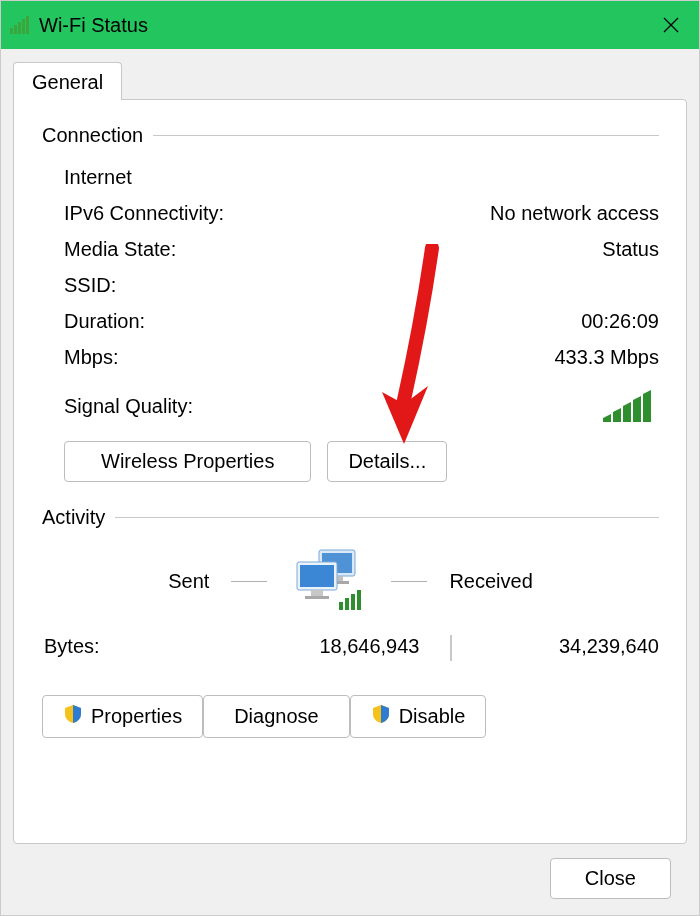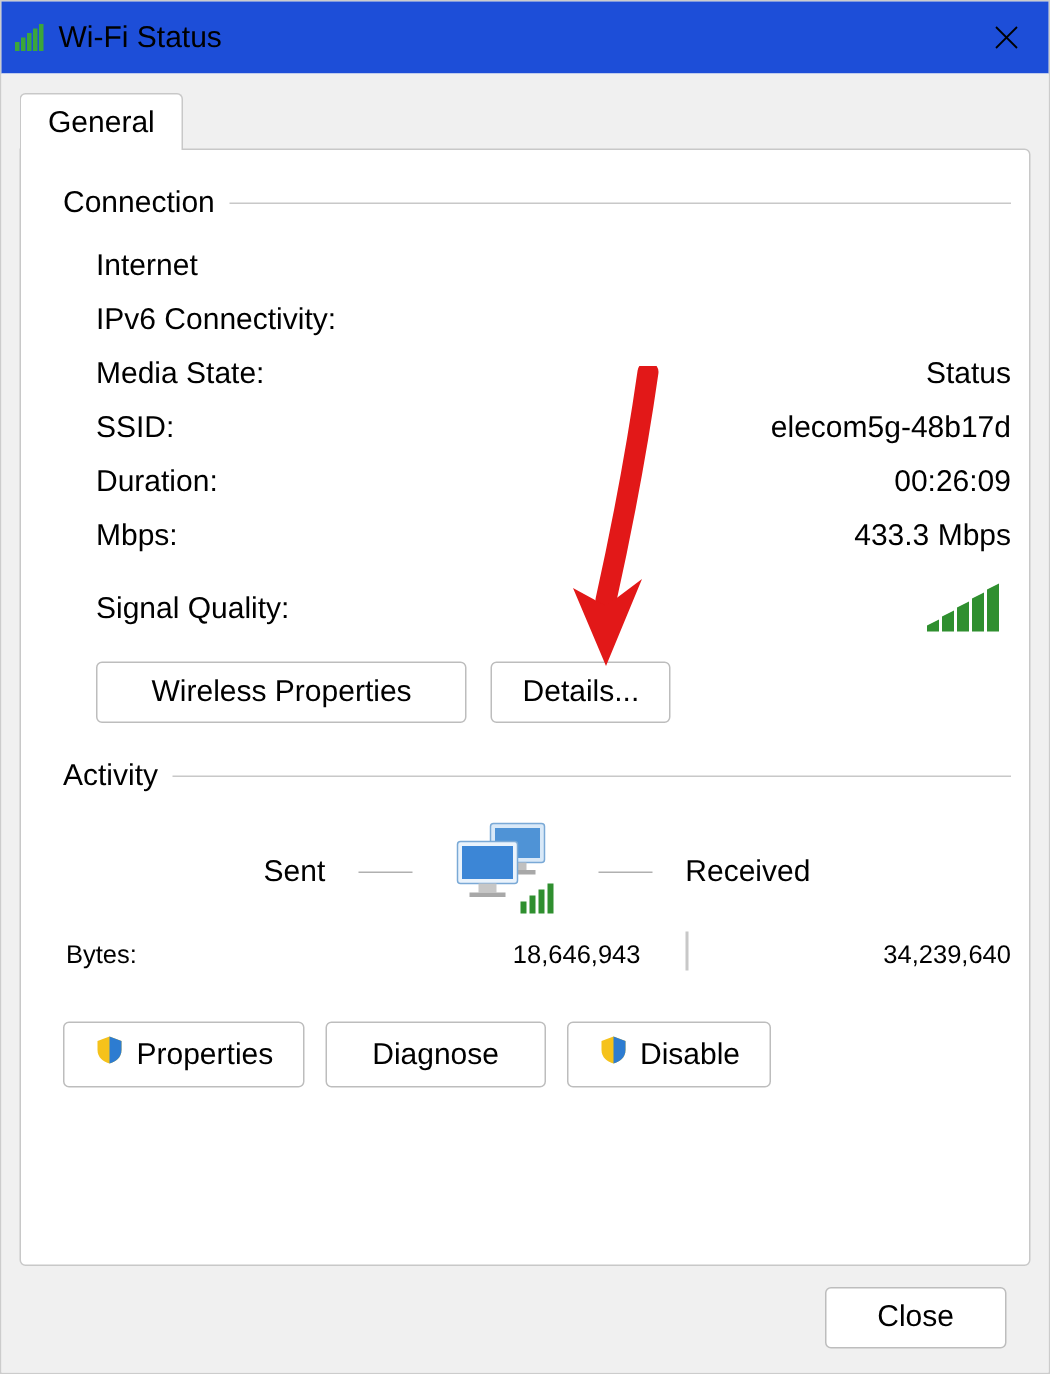--- a/index.html
+++ b/index.html
@@ -18,21 +18,21 @@
     height: 916px;
     border: 1px solid #ccc;
     display: flex;
     flex-direction: column;
   }
   .titlebar {
     height: 48px;
     display: flex;
     align-items: center;
     padding-left: 8px;
-    background: #1d4ed8;
+    background: #22c55e;
   }
   .titlebar .title-icon { margin-right: 8px; display:flex; align-items:center; }
   .titlebar .title-text { font-size: 20px; }
   .titlebar .close {
     margin-left: auto;
     width: 56px;
     height: 48px;
     display: flex;
     align-items: center;
     justify-content: center;
@@ -62,21 +62,21 @@
     font-size: 20px;
     margin-right: 4px;
     position: relative;
     top: 1px;
   }
   .panel {
     background: #fff;
     border: 1px solid #c8c8c8;
     border-radius: 0 4px 4px 4px;
     flex: 1;
-    padding: 24px 12px 20px 28px;
+    padding: 24px 27px 20px 28px;
     position: relative;
   }
   .group-label-row {
     display: flex;
     align-items: center;
     margin-bottom: 12px;
   }
   .group-label-row .label { font-size: 20px; padding-right: 10px; }
   .group-label-row .line {
     flex: 1;
@@ -119,29 +119,30 @@
     display:flex;
     align-items:center;
     justify-content:center;
     gap:22px;
     height:80px;
     position:relative;
   }
   .activity-visual .line-seg { width:36px; height:1px; background:#b0b0b0; }
   .bytes-row {
     display:flex;
-    align-items:flex-end;
-    font-size:17px;
+    align-items:flex-start;
+    font-size:20px;
+    margin-top:14px;
     padding-left:0;
   }
   .bytes-row .blabel { width:170px; padding-left:2px;}
   .bytes-row .bsent { flex:1; text-align:right; padding-right:30px;}
   .bytes-row .bdiv { width:2px; height:26px; background:#c8c8c8; }
   .bytes-row .brecv { flex:1; text-align:right; padding-right:0;}
-  .action-row { display:flex; gap:14px; margin-top:34px; }
+  .action-row { display:flex; margin-top:34px; }
   .footer-row {
     display:flex;
     justify-content:flex-end;
     padding: 14px 16px 16px 16px;
     background:#f0f0f0;
   }
   .footer-row .btn { padding:8px 34px; }
   
   .arrow {
     position:absolute;
@@ -186,28 +187,28 @@
         <span class="label">Connection</span>
         <span class="line"></span>
       </div>
 
       <div class="kv-list">
         <div class="kv">
           <span class="v">Internet</span>
         </div>
         <div class="kv">
           <span class="k">IPv6 Connectivity:</span>
+          <span class="v">No network access</span>
         </div>
         <div class="kv">
           <span class="k">Media State:</span>
           <span class="v">Status</span>
         </div>
         <div class="kv">
           <span class="k">SSID:</span>
-          <span class="v">elecom5g-48b17d</span>
         </div>
         <div class="kv">
           <span class="k">Duration:</span>
           <span class="v">00:26:09</span>
         </div>
         <div class="kv">
           <span class="k">Mbps:</span>
           <span class="v">433.3 Mbps</span>
         </div>
       </div>

